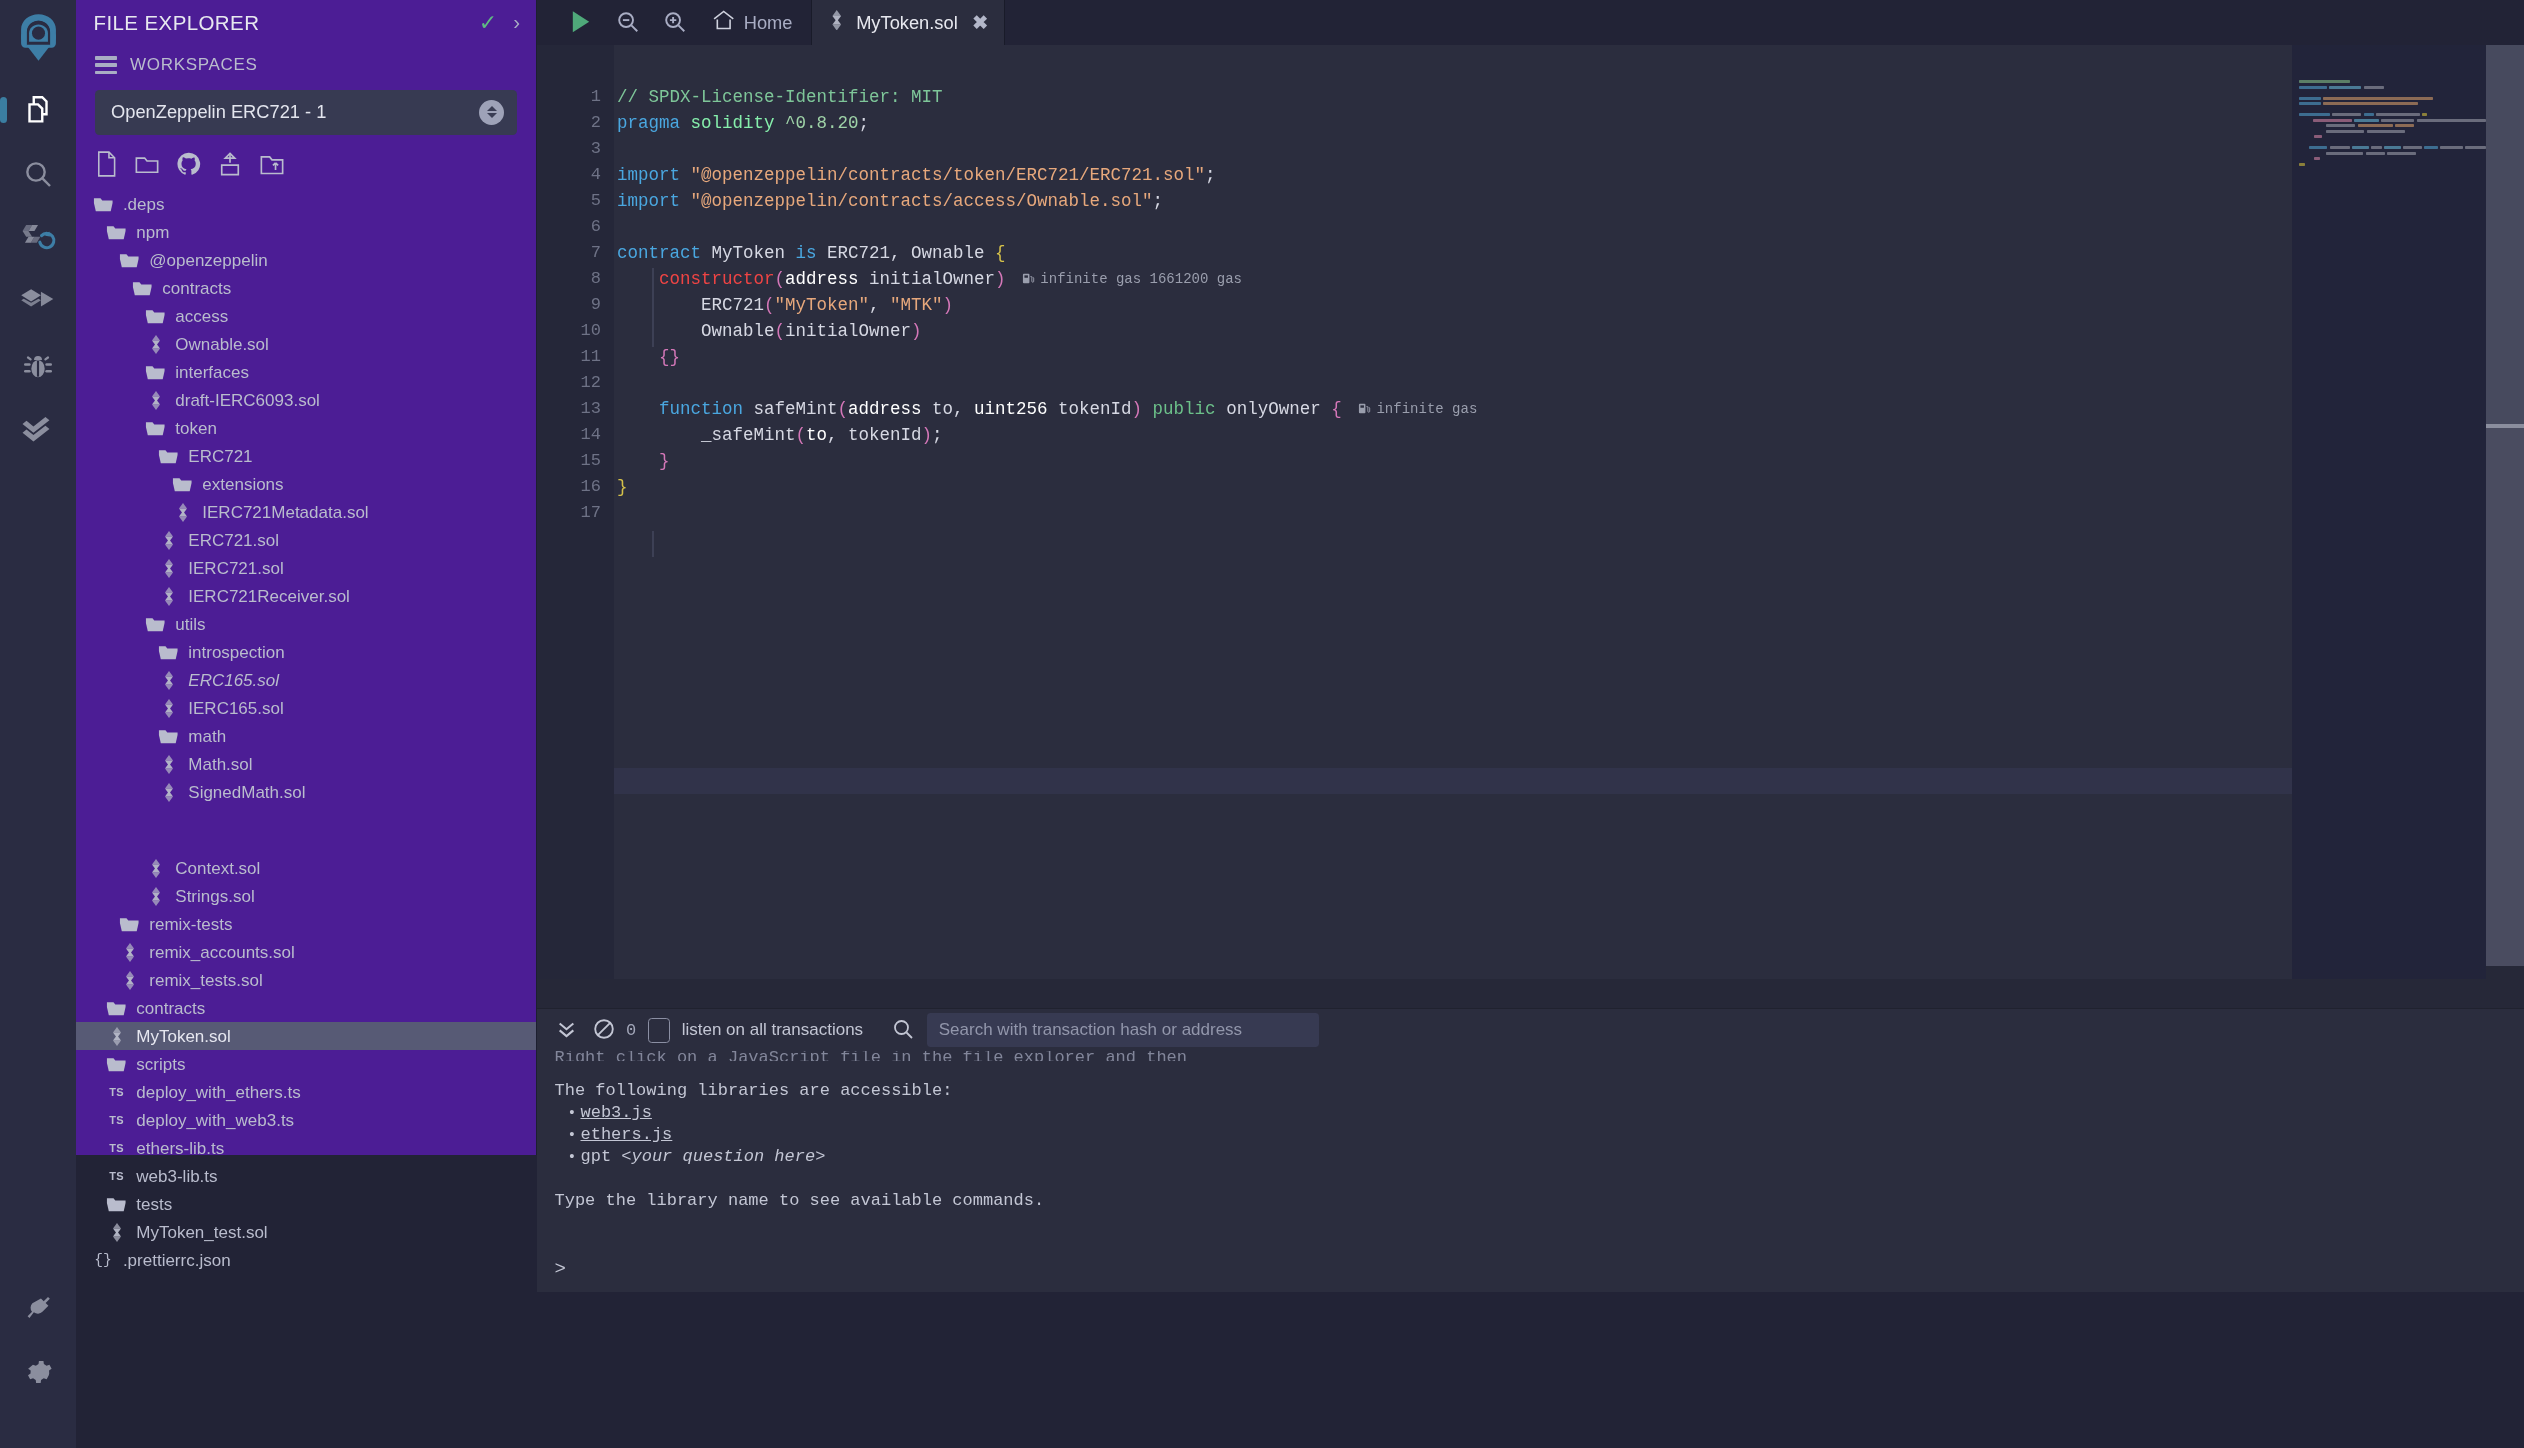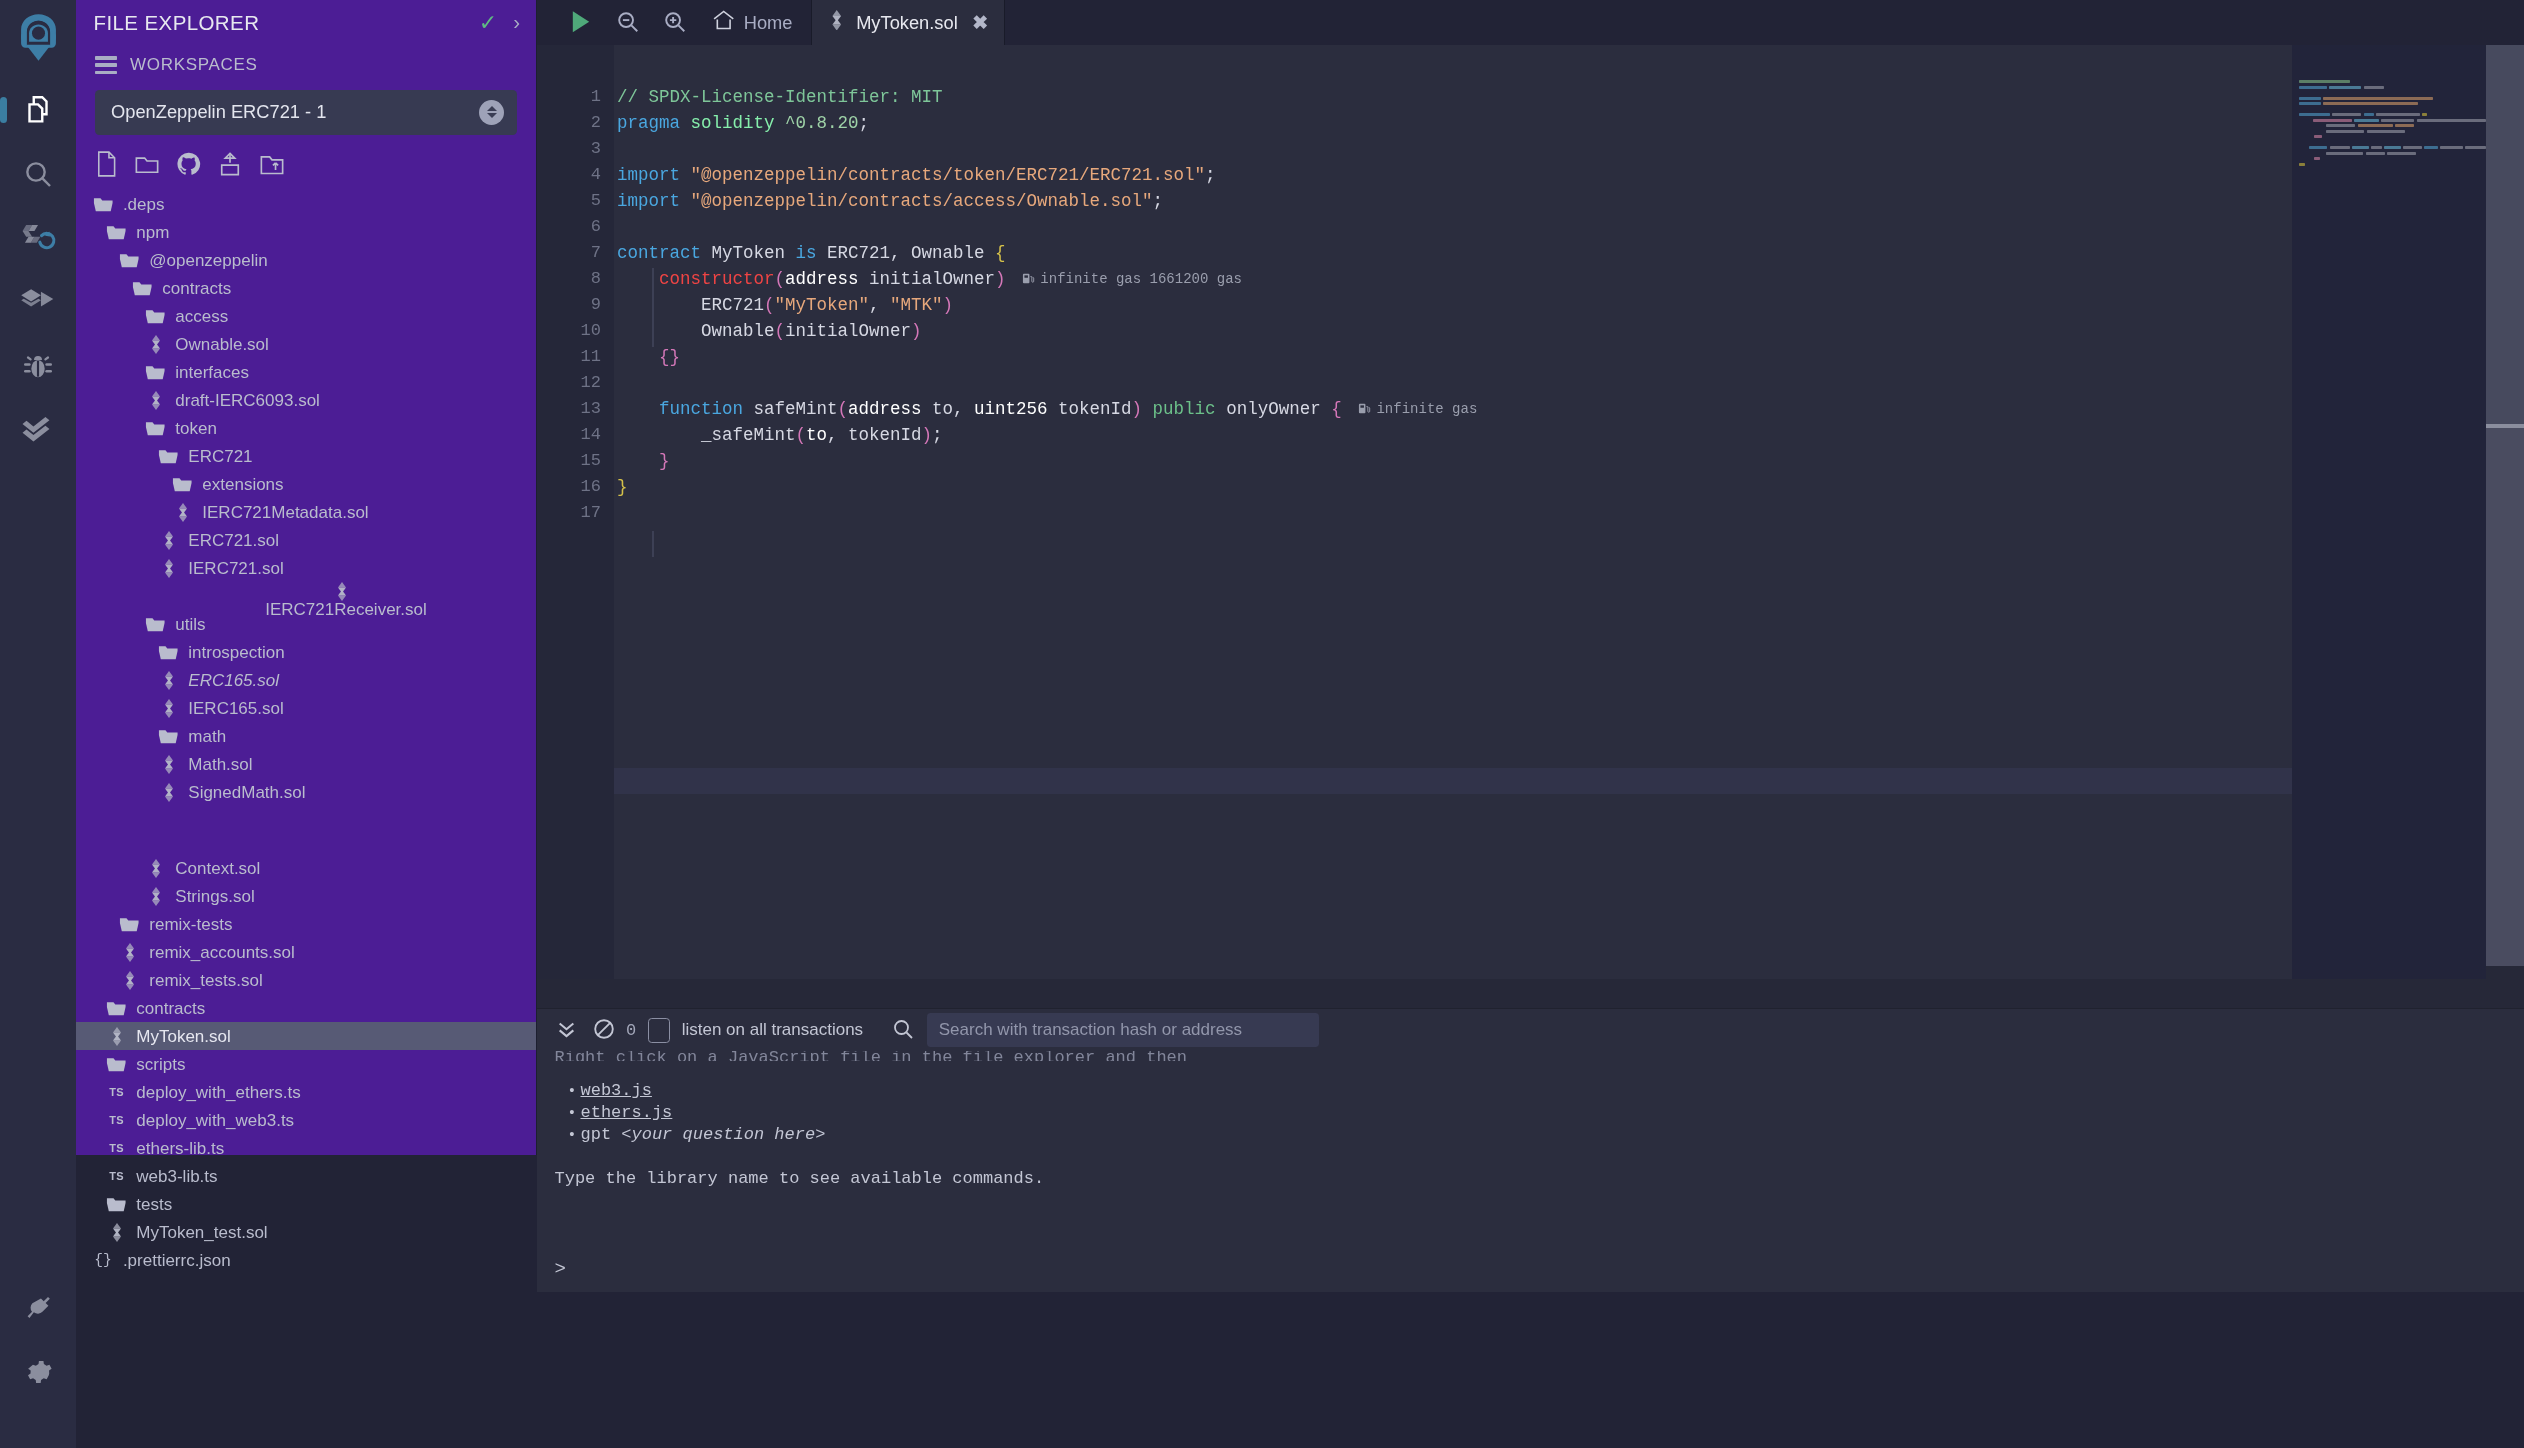--- a/index.html
+++ b/index.html
@@ -478,21 +478,21 @@
           <span class="ico">
             <svg width="16" height="19" viewBox="0 0 14 18" fill="#b6b9c8">
               <path d="M7 0L3.2 5.2h7.6z" opacity=".7"></path>
               <path d="M3.2 5.2h7.6L7 10.4z" opacity=".95"></path>
               <path d="M7 18l3.8-5.2H3.2z" opacity=".7"></path>
               <path d="M10.8 12.8H3.2L7 7.6z" opacity=".95"></path>
             </svg>
           </span>
           <span class="nm">IERC721.sol</span>
         </div>
-        <div class="tnode" style="padding-left: 80px; flex-direction: column;">
+        <div class="tnode" style="padding-left: 80px;">
           <span class="ico">
             <svg width="16" height="19" viewBox="0 0 14 18" fill="#b6b9c8">
               <path d="M7 0L3.2 5.2h7.6z" opacity=".7"></path>
               <path d="M3.2 5.2h7.6L7 10.4z" opacity=".95"></path>
               <path d="M7 18l3.8-5.2H3.2z" opacity=".7"></path>
               <path d="M10.8 12.8H3.2L7 7.6z" opacity=".95"></path>
             </svg>
           </span>
           <span class="nm">IERC721Receiver.sol</span>
         </div>
@@ -922,20 +922,21 @@
             <circle cx="9.5" cy="9.5" r="6.5"></circle>
               <path d="M14.5 14.5L20 20"></path>
           </svg>
         </span>
         <input class="tsearch" type="text" placeholder="Search with transaction hash or address" style="">
       </div>
 
       <div class="term-body">
         <div class="term-clip">Right click on a JavaScript file in the file explorer and then</div>
         <div style="height:19px"></div>
+        <div class="t-line">The following libraries are accessible:</div>
         <div class="t-li"><span class="t-link">web3.js</span></div>
         <div class="t-li"><span class="t-link">ethers.js</span></div>
         <div class="t-li"><span>gpt </span><span class="t-em">&lt;your question here&gt;</span></div>
         <div style="height:22px"></div>
         <div class="t-line">Type the library name to see available commands.</div>
         <div class="t-prompt">&gt;</div>
       </div>
     </div>
   </div>
 </div>

